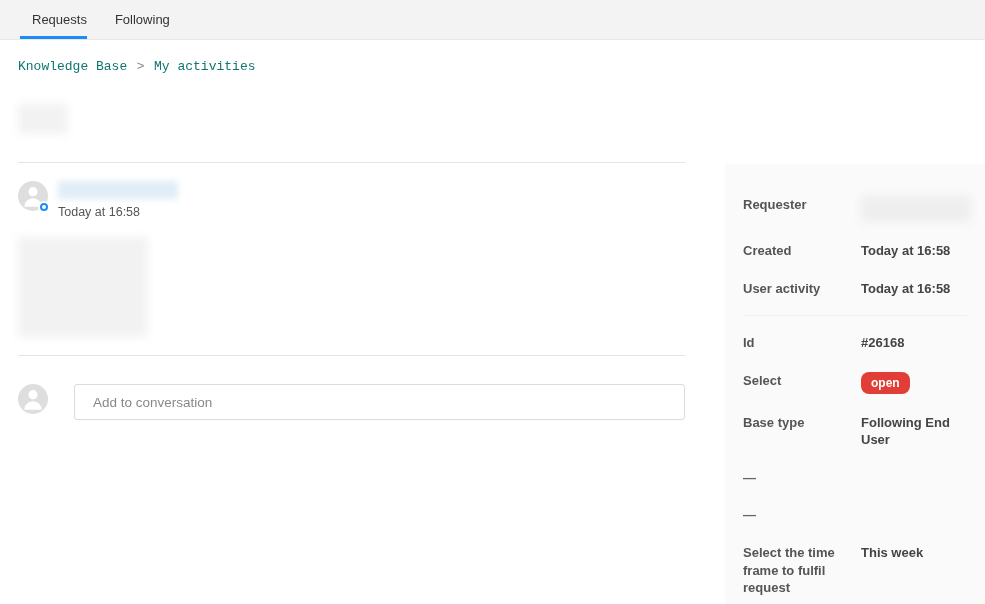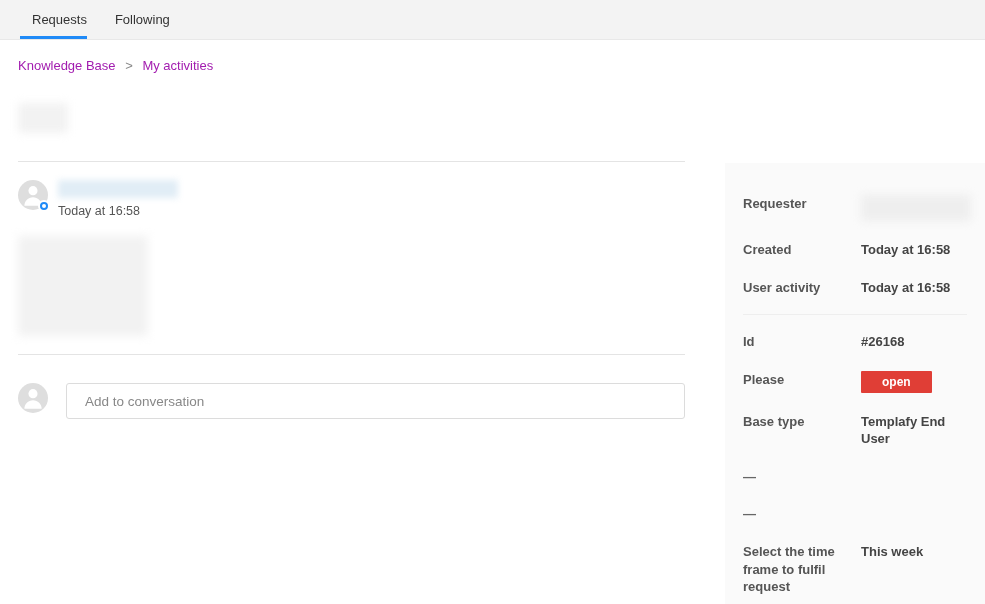--- a/index.html
+++ b/index.html
@@ -35,21 +35,21 @@
   }
   .tab:first-child.active::after {
     left: 2px;
     right: 14px;
   }
   .breadcrumb {
     padding: 18px 18px 30px 18px;
     font-size: 13px;
     color: #0e8fd6;
   }
-  .breadcrumb a { color: #a21caf; text-decoration: none; }
+  .breadcrumb a { color: #0f766e; text-decoration: none; font-family: Liberation Mono, monospace; }
   .breadcrumb .sep { color: #888; margin: 0 6px; }
   .main-wrap {
     display: flex;
     padding: 0 0 0 18px;
     gap: 40px;
     align-items: flex-start;
   }
   .left-col { flex: 1; }
   .right-col { width: 260px; background: #fafafa; padding: 22px 18px; margin-top: 60px; }
   .blur-box {
@@ -89,37 +89,37 @@
     width: 120px; height: 18px;
     filter: blur(3px);
     background: #e1edf6;
   }
   .timestamp { font-size: 12.5px; color: #555; }
   .body-block {
     width: 130px; height: 100px; margin-top: 18px; margin-bottom: 18px;
     filter: blur(5px); background: #f2f2f2;
   }
   .reply-row {
-    display: flex; gap: 18px; margin-top: 28px; align-items: flex-start;
+    display: flex; gap: 26px; margin-top: 28px; align-items: flex-start;
   }
   .reply-input {
     flex: 1; height: 36px; border: 1px solid #dcdcdc;
     border-radius: 3px; padding: 0 18px; font-size: 13.5px; color: #888;
     outline: none;
   }
   .reply-input::placeholder { color: #888; }
   .detail-row {
     display: flex; padding: 10px 0; font-size: 13px; color: #555; font-weight: bold;
   }
   .detail-label { width: 118px; color: #555; line-height: 1.35; flex-shrink: 0;}
   .detail-value { color: #444; line-height: 1.35;}
   .detail-sep { border-top: 1px solid #eee; margin: 8px 0; }
   .status-badge {
-    display: inline-block; background: #e03e36; color: #fff; padding: 3px 21px;
-    border-radius: 1px; font-size: 12px;
+    display: inline-block; background: #e03e36; color: #fff; padding: 3px 10px;
+    border-radius: 8px; font-size: 12px;
   }
   .req-blur {
     width: 110px; height: 26px; filter: blur(4px); background: #eee; border-radius: 2px;
   }
   .dash { color: #666; }
 </style>
 </head>
 <body>
 
 <div class="tabs-bar">
@@ -177,26 +177,26 @@
     <div class="detail-row">
       <div class="detail-label">User activity</div>
       <div class="detail-value">Today at 16:58</div>
     </div>
     <div class="detail-sep"></div>
     <div class="detail-row">
       <div class="detail-label">Id</div>
       <div class="detail-value">#26168</div>
     </div>
     <div class="detail-row">
-      <div class="detail-label">Please</div>
+      <div class="detail-label">Select</div>
       <div class="detail-value"><span class="status-badge">open</span></div>
     </div>
     <div class="detail-row">
       <div class="detail-label">Base type</div>
-      <div class="detail-value">Templafy End User</div>
+      <div class="detail-value">Following End User</div>
     </div>
     <div class="detail-row">
       <div class="detail-value dash">—</div>
     </div>
     <div class="detail-row">
       <div class="detail-value dash">—</div>
     </div>
     <div class="detail-row">
       <div class="detail-label">Select the time frame to fulfil request</div>
       <div class="detail-value">This week</div>

